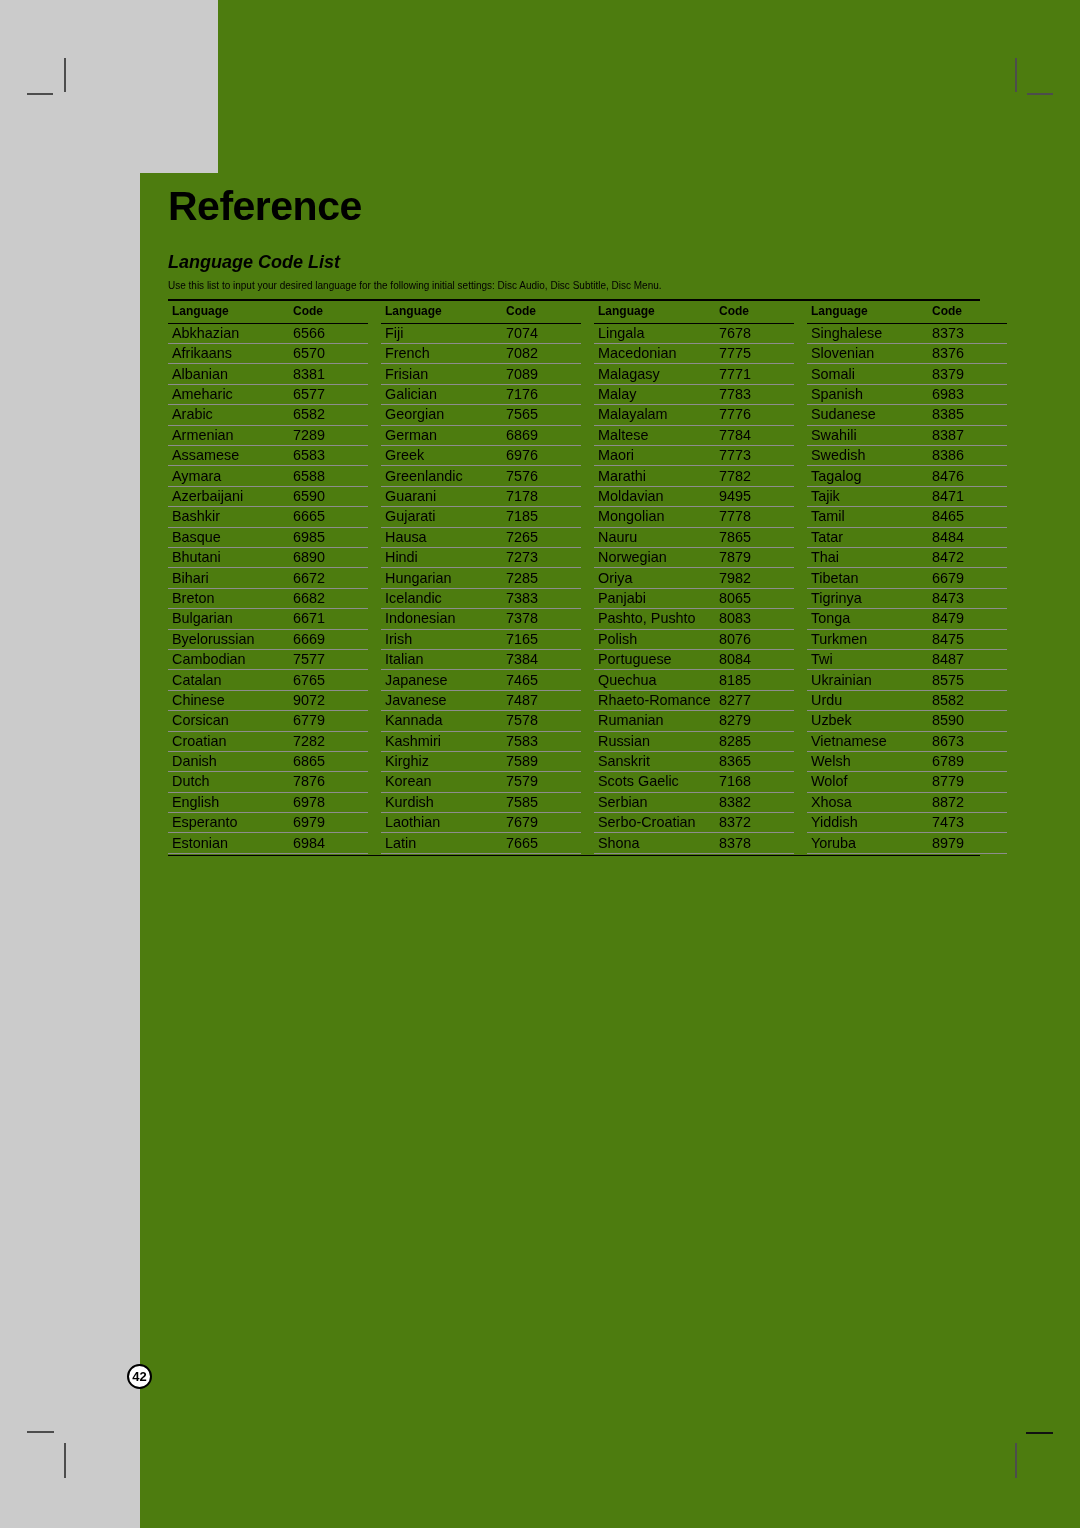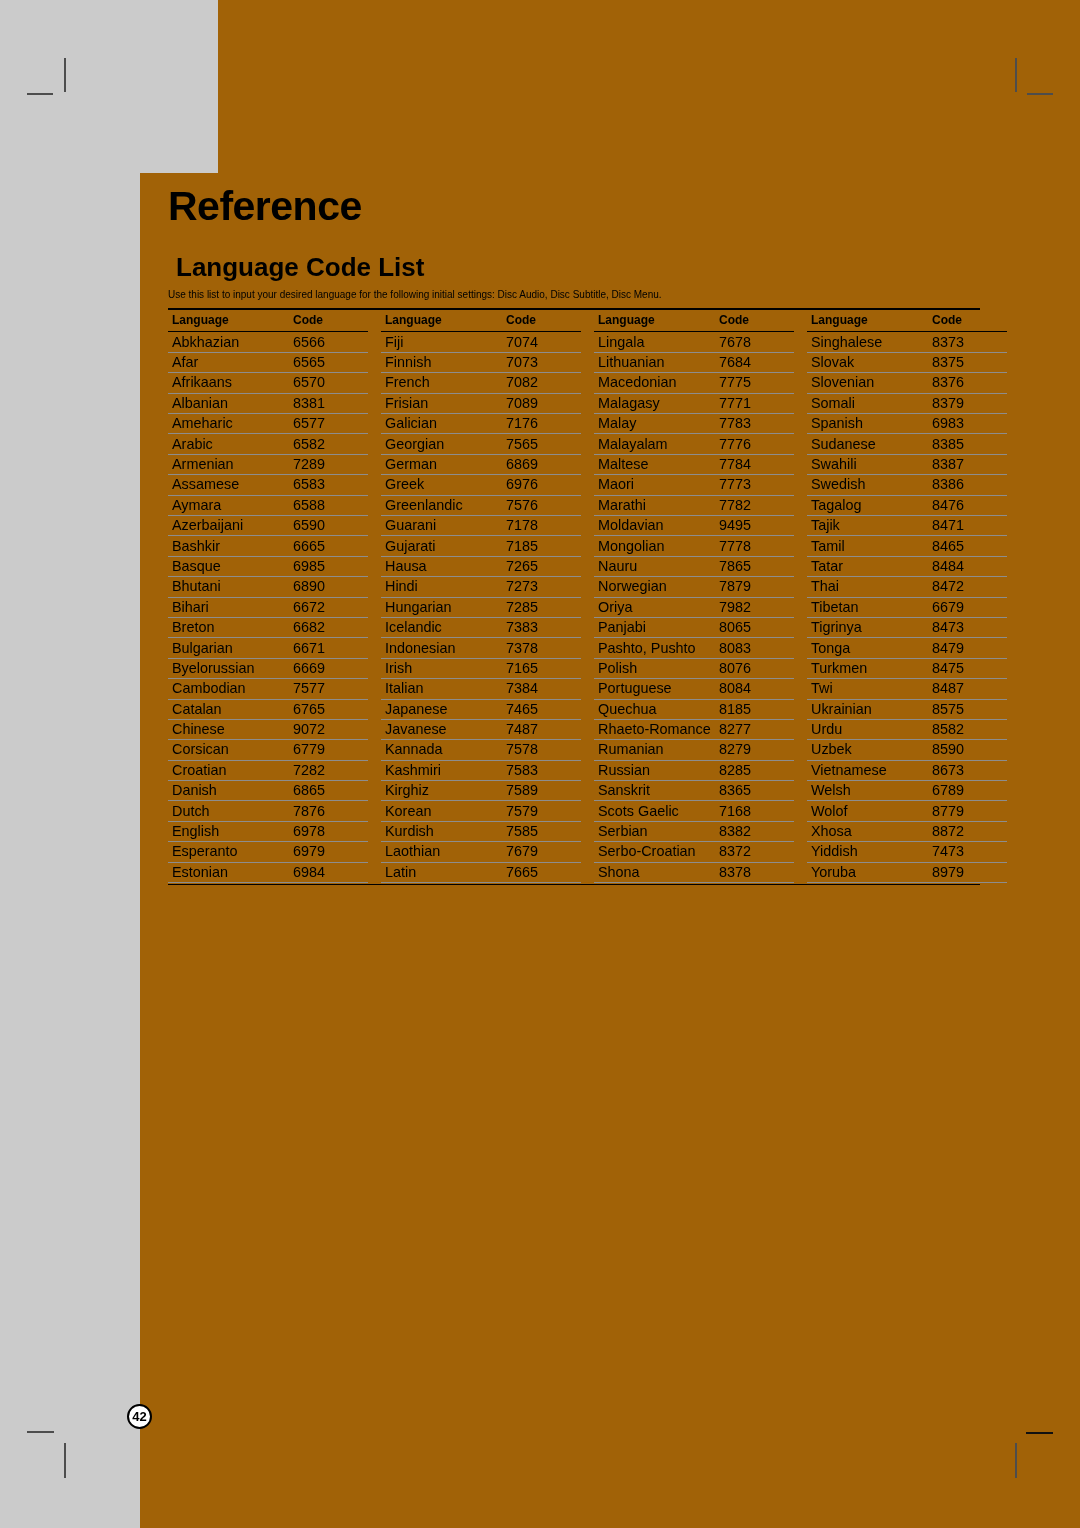--- a/index.html
+++ b/index.html
@@ -12,21 +12,21 @@
     background: #ffffff;
     font-family: "Liberation Sans", sans-serif;
     overflow: hidden;
     position: relative;
   }
 
   
   #page {
     position: absolute;
     inset: 0;
-    background: #a16207;
+    background: #4d7c0f;
   }
 
   
   .gray-top-band {
     position: absolute;
     left: 0;
     top: 0;
     width: 218px;
     height: 173px;
     background: #cbcbcb;
@@ -68,25 +68,26 @@
   #page-title {
     font-size: 41px;
     font-weight: bold;
     letter-spacing: -0.5px;
     color: #000;
     margin: 0 0 26px 0;
     line-height: 1.0;
   }
 
   #section-title {
-    font-size: 26px;
+    font-size: 18px;
     font-weight: bold;
     color: #000;
-    margin: 0 0 7px 8px;
+    margin: 0 0 7px 0;
     line-height: 1.1;
+    font-style: italic;
   }
 
   #intro-text {
     font-size: 10px;
     color: #000;
     margin: 0 0 7px 0;
     line-height: 1.25;
     white-space: nowrap;
   }
 
@@ -136,21 +137,21 @@
   #table-bottom-rule {
     border-top: 1.6px solid #000;
     margin-top: 1px;
     height: 0;
   }
 
   
   #page-badge {
     position: absolute;
     left: 127px;
-    top: 1404px;
+    top: 1364px;
     width: 25px;
     height: 25px;
     border: 2.5px solid #000;
     border-radius: 50%;
     background: #ffffff;
     color: #000;
     font-size: 13px;
     font-weight: bold;
     display: flex;
     align-items: center;
@@ -221,33 +222,20 @@
               <td class="sep">Fiji</td>
               <td class="sep">7074</td>
               <td></td>
               <td class="sep">Lingala</td>
               <td class="sep">7678</td>
               <td></td>
               <td class="sep">Singhalese</td>
               <td class="sep">8373</td>
             </tr>
             <tr>
-              <td class="sep">Afar</td>
-              <td class="sep">6565</td>
-              <td></td>
-              <td class="sep">Finnish</td>
-              <td class="sep">7073</td>
-              <td></td>
-              <td class="sep">Lithuanian</td>
-              <td class="sep">7684</td>
-              <td></td>
-              <td class="sep">Slovak</td>
-              <td class="sep">8375</td>
-            </tr>
-            <tr>
               <td class="sep">Afrikaans</td>
               <td class="sep">6570</td>
               <td></td>
               <td class="sep">French</td>
               <td class="sep">7082</td>
               <td></td>
               <td class="sep">Macedonian</td>
               <td class="sep">7775</td>
               <td></td>
               <td class="sep">Slovenian</td>

